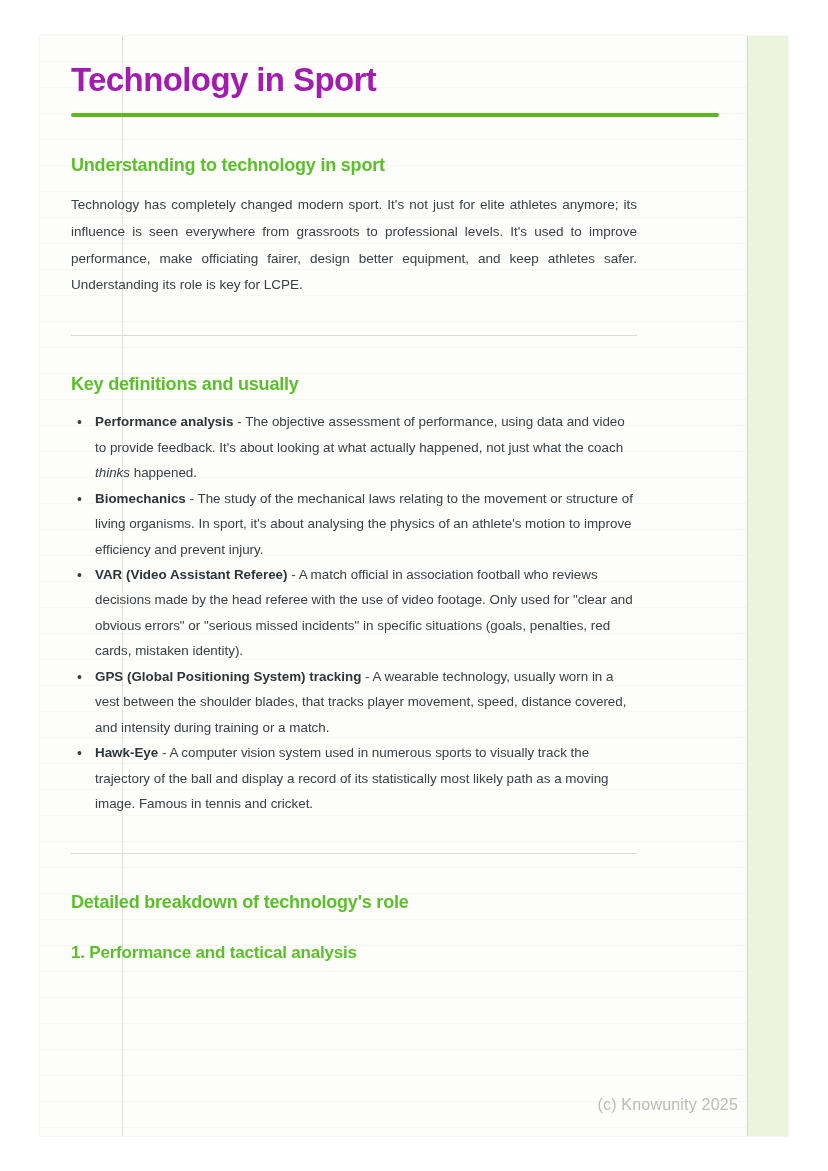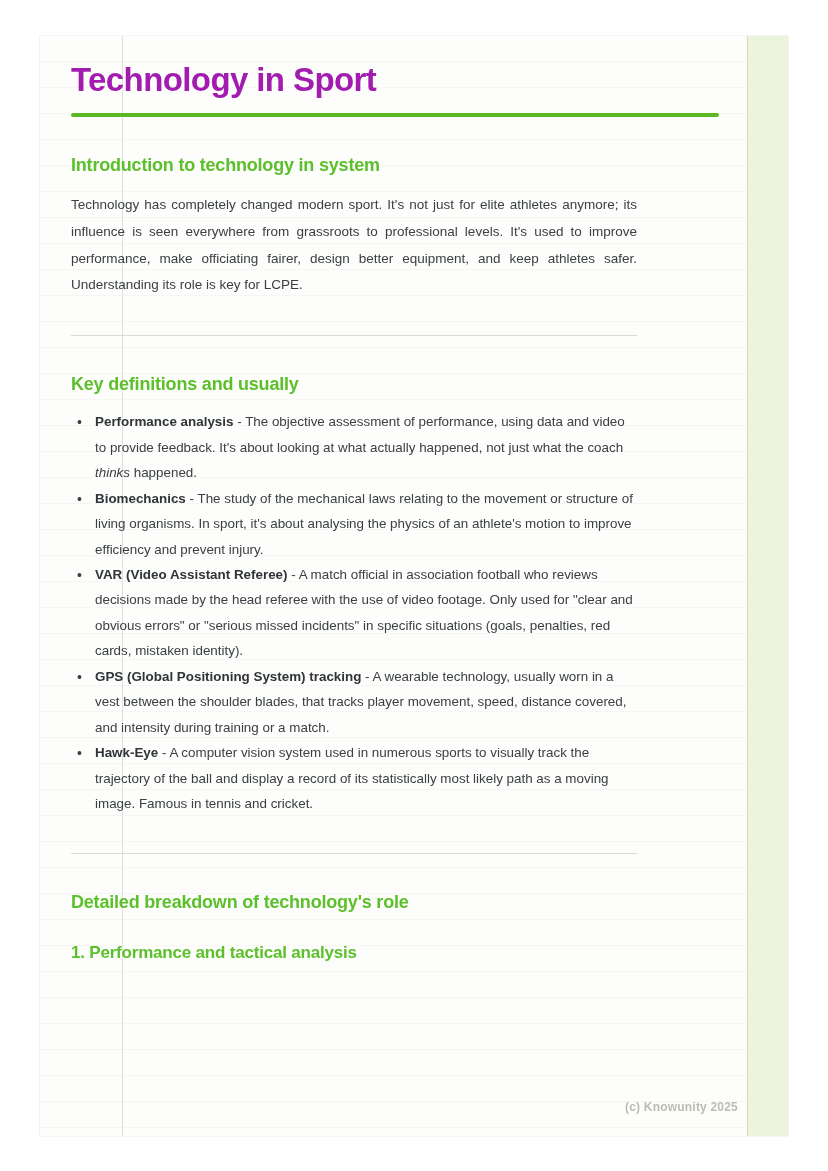--- a/index.html
+++ b/index.html
@@ -152,41 +152,40 @@
     color: #2f3438;
   }
   .em {
     font-style: italic;
   }
 
   .footer-credit {
     position: absolute;
     right: 50px;
     bottom: 22px;
-    font-size: 12px;
+    font-size: 16px;
     color: #b9bdb2;
     letter-spacing: 0.2px;
-    font-weight: bold;
   }
 </style>
 </head>
 <body>
 
 <div class="page">
   <div class="sheet">
     <div class="rules"></div>
     <div class="margin-line"></div>
     <div class="right-band"></div>
 
     <div class="content">
 
       <h1 class="doc-title">Technology in Sport</h1>
       <div class="title-rule"></div>
 
-      <h2 class="section-title">Introduction to technology in system</h2>
+      <h2 class="section-title">Understanding to technology in sport</h2>
       <p class="body-text">Technology has completely changed modern sport. It's not just for elite athletes anymore; its influence is seen everywhere from grassroots to professional levels. It's used to improve performance, make officiating fairer, design better equipment, and keep athletes safer. Understanding its role is key for LCPE.</p>
 
       <hr class="divider">
 
       <h2 class="section-title">Key definitions and usually</h2>
 
       <ul class="def-list">
         <li>
           <span class="term">Performance analysis</span><span> - </span><span>The objective assessment of performance, using data and video to provide feedback. It's about looking at what actually happened, not just what the coach </span><span class="em">thinks</span><span> happened.</span>
         </li>

